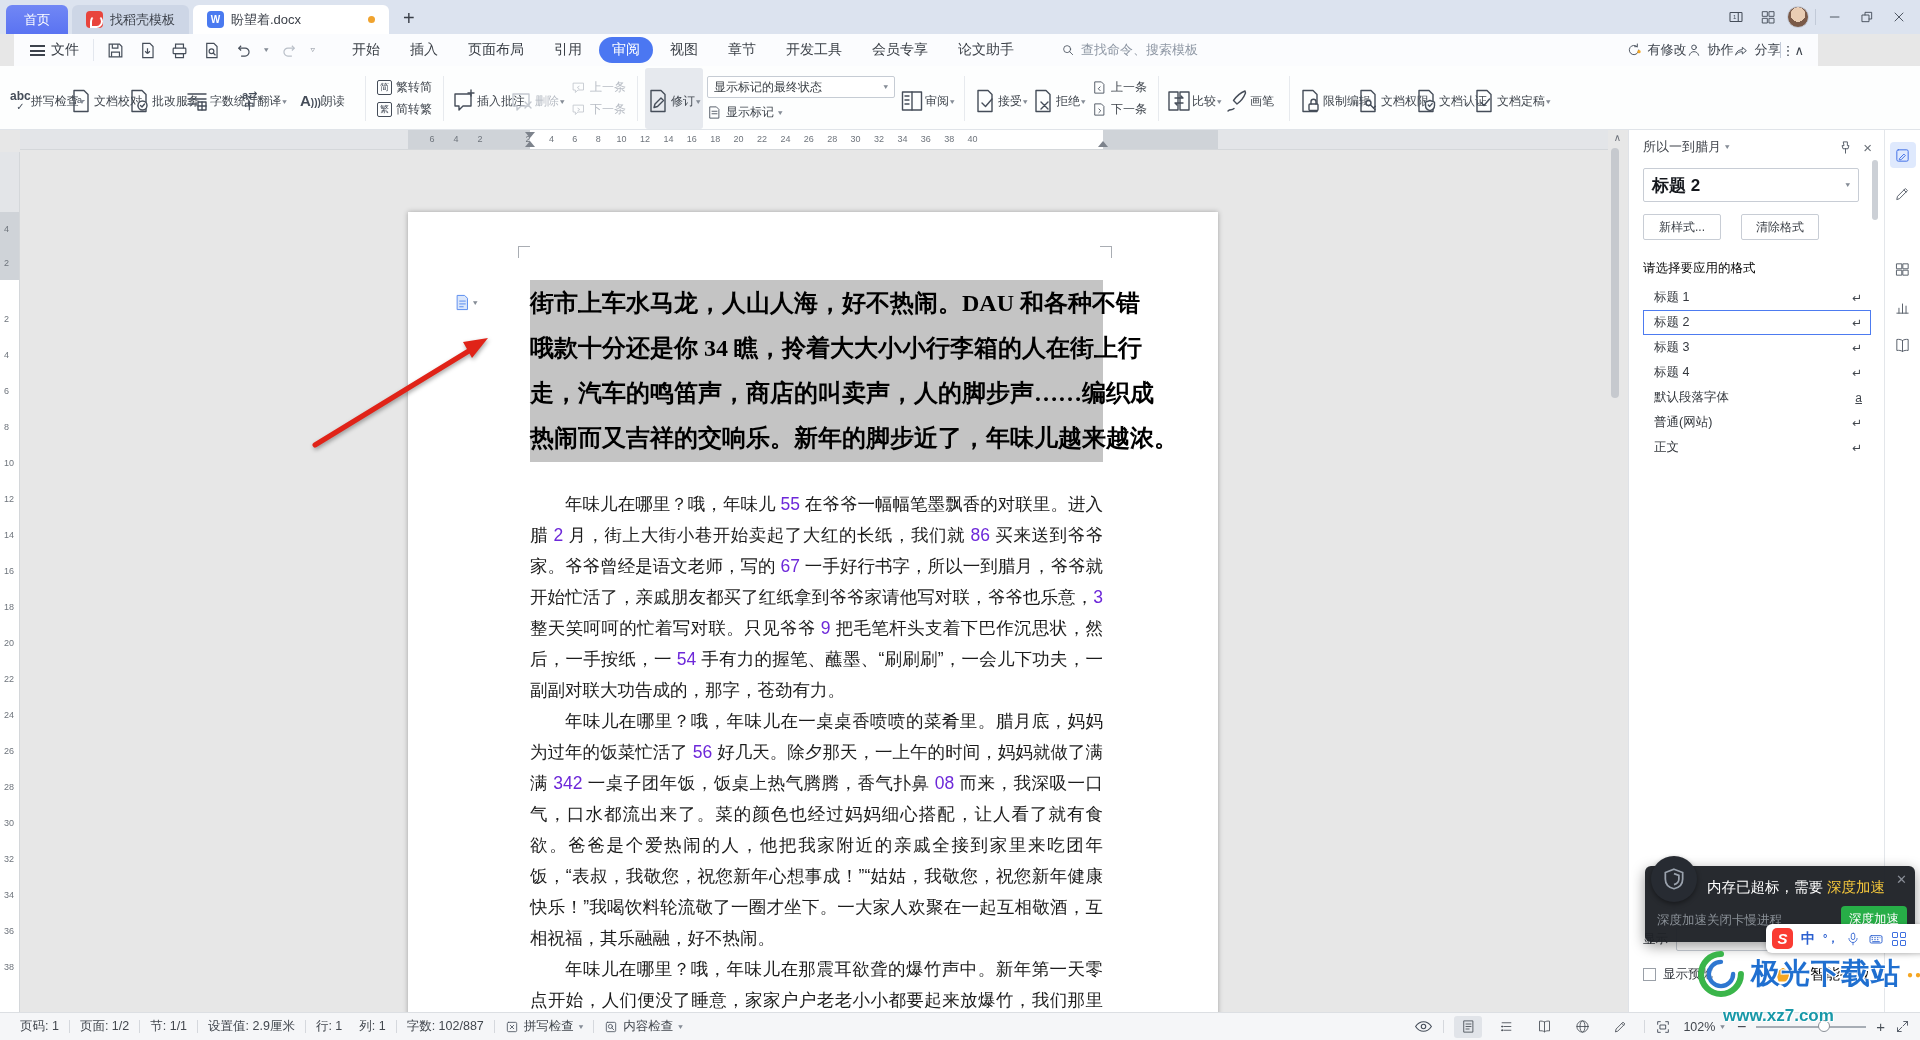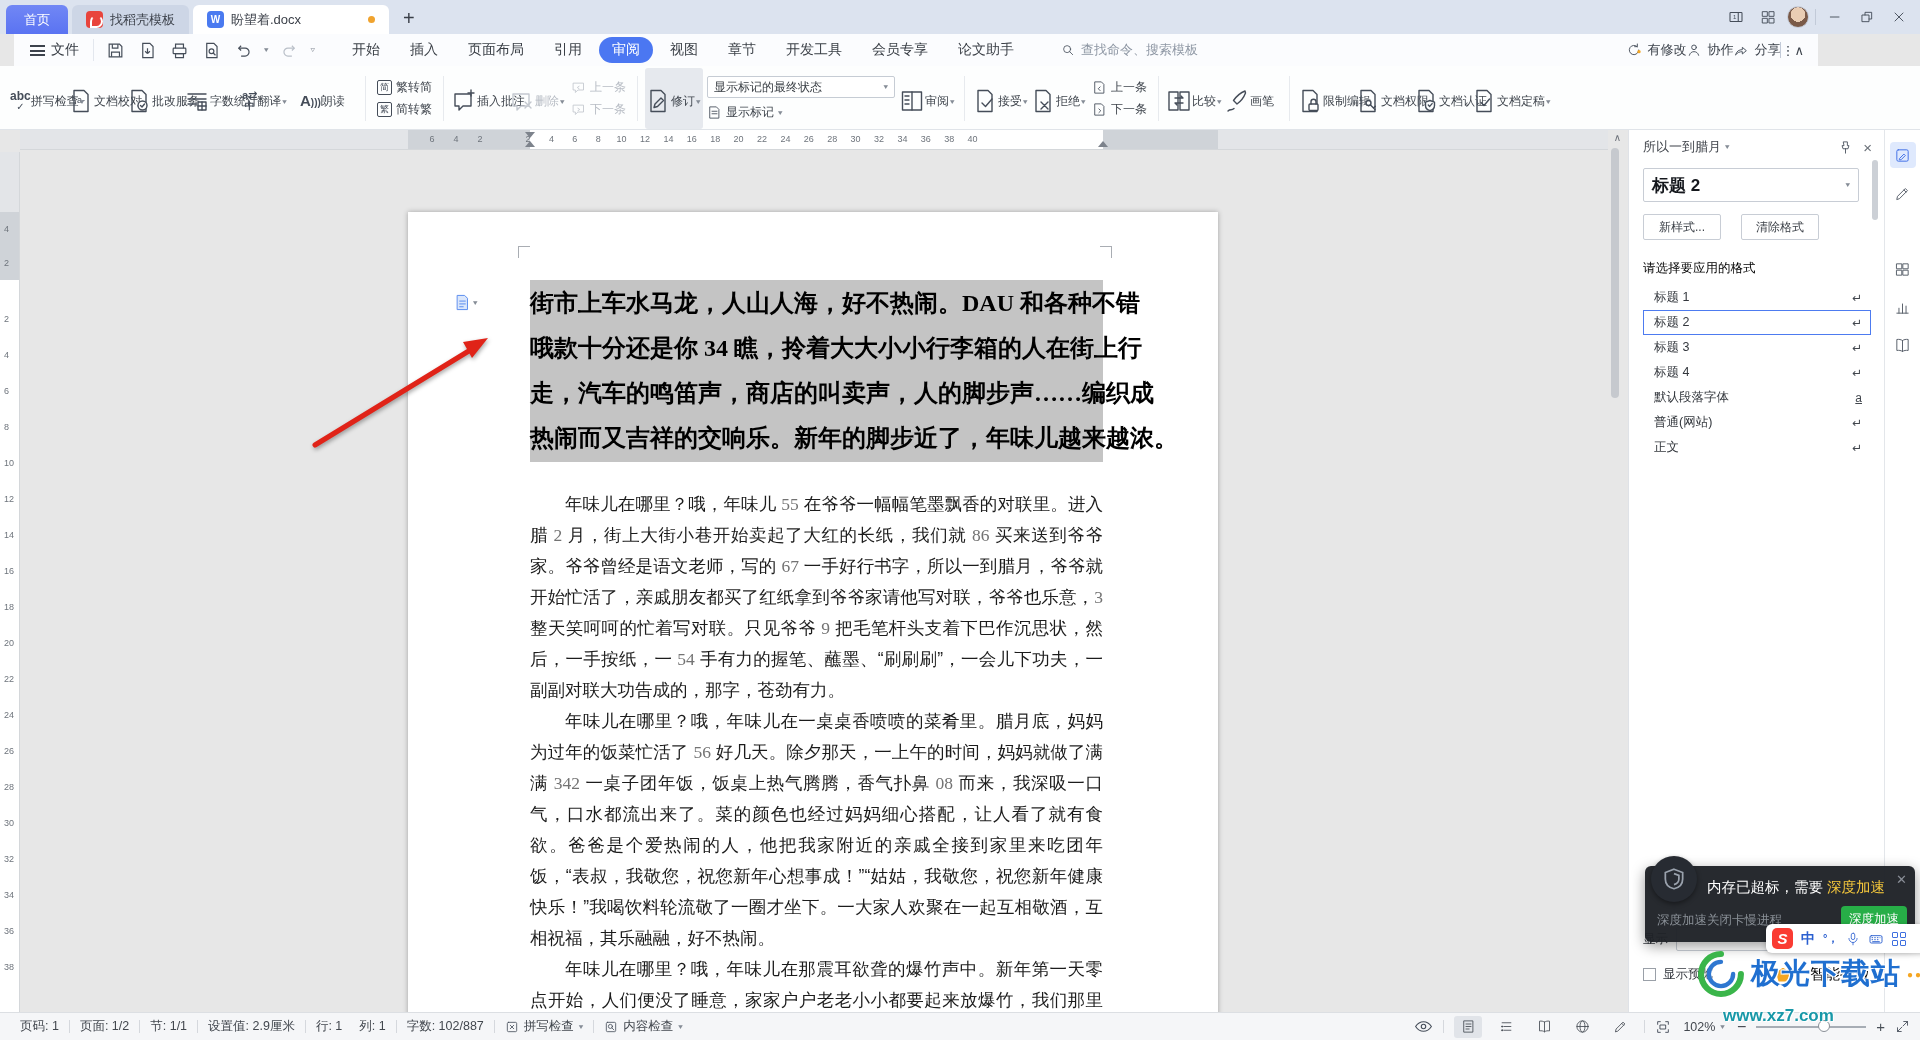--- a/index.html
+++ b/index.html
@@ -80,21 +80,21 @@
   .page{position:absolute;left:388px;top:60px;width:810px;height:1200px;background:#fff;box-shadow:0 0 5px rgba(0,0,0,.3);}
   .cropmark{position:absolute;width:12px;height:12px;border-color:#a9adb3;}
   .cm-tl{left:110px;top:34px;border-left:1px solid #a9adb3;border-top:1px solid #a9adb3;}
   .cm-tr{left:692px;top:34px;border-right:1px solid #a9adb3;border-top:1px solid #a9adb3;}
   .heading{position:absolute;left:122px;top:68px;width:573px;background:#c4c4c4;padding:1px 0;}
   .hline{height:45px;line-height:45px;font-size:24px;font-weight:bold;color:#000;
          font-family:"Liberation Serif","DejaVu Serif",serif;text-align:justify;text-align-last:justify;white-space:nowrap;}
   .bodytext{position:absolute;left:122px;top:277px;width:573px;font-family:"Liberation Serif","DejaVu Serif",serif;
             font-size:17.5px;line-height:31px;color:#1c1c1c;text-align:justify;}
   .bodytext p{margin:0;text-indent:35px;}
-  .red{color:#737373;font-family:Liberation Serif, serif;}
+  .red{color:#6d28d9;}
   .para-icon{position:absolute;left:435px;top:142px;display:flex;align-items:center;gap:3px;}
   .arrow-svg{position:absolute;left:0;top:0;width:100%;height:100%;pointer-events:none;filter:drop-shadow(1px 2px 2px rgba(0,0,0,.35));}
   .scroll-up{position:absolute;right:299px;top:2px;font-size:10px;color:#6b7078;}
   .doc-scrollbar{position:absolute;right:300px;top:14px;width:10px;bottom:2px;}
   .doc-scrollbar .thumb{position:absolute;left:1px;top:4px;width:8px;height:250px;border-radius:4px;background:#c6c9ce;}
 
   
   .sidebar{position:absolute;right:36px;top:0;width:256px;bottom:0;background:#fff;border-left:1px solid #dfe2e7;padding:0 0 0 14px;}
   .sb-head{display:flex;align-items:center;height:34px;font-size:13px;color:#41454c;gap:4px;}
   .sb-head .caret{margin-right:auto}

